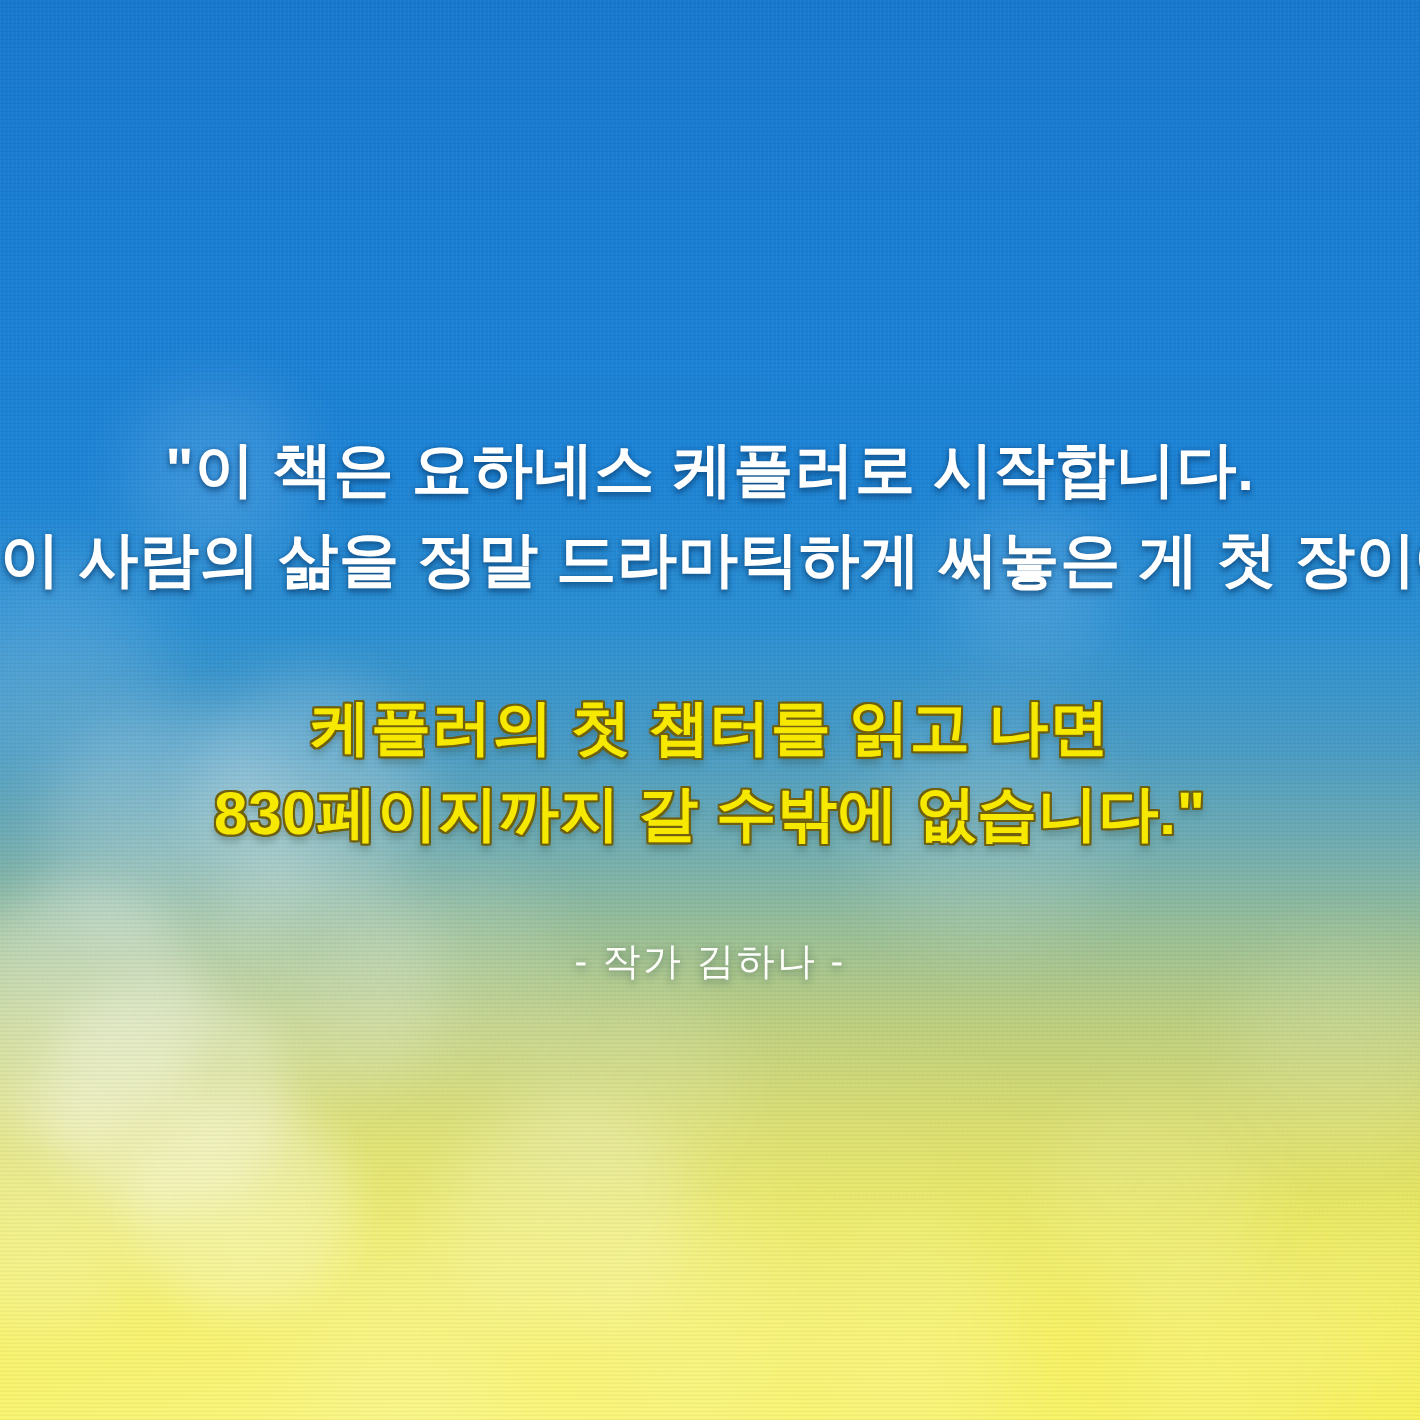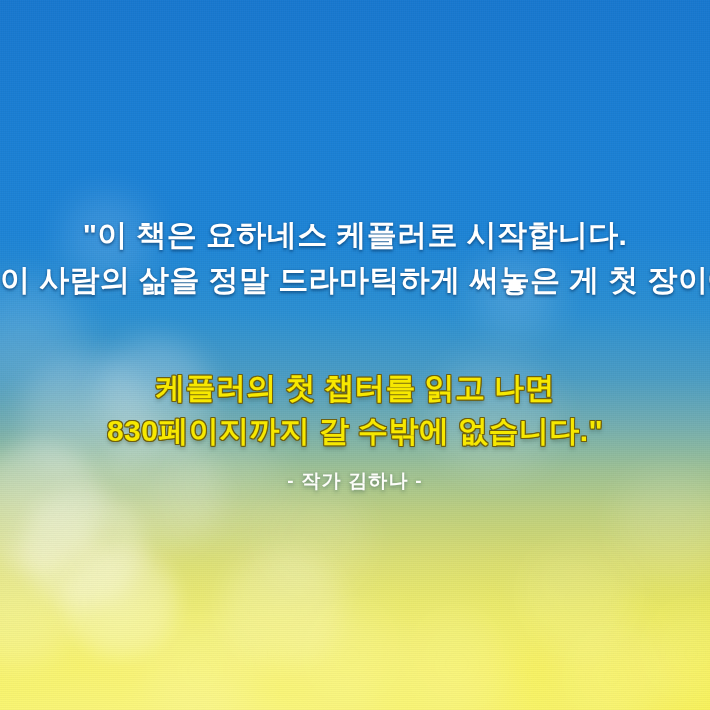--- a/index.html
+++ b/index.html
@@ -112,36 +112,35 @@
     text-shadow:
       -1px 0 0 #6e6010,
        1px 0 0 #6e6010,
        0 -1px 0 #6e6010,
        0  1px 0 #6e6010,
       -1px -1px 0 #6e6010,
        1px -1px 0 #6e6010,
       -1px  1px 0 #6e6010,
        1px  1px 0 #6e6010,
        0 3px 4px rgba(40,60,40,0.40);
-    margin-top: 24px;
   }
   #line1 { top: 215px; font-size: 30px; }
   #line2 { top: 260px; font-size: 30px; }
   #line3 { top: 344px; font-size: 30px; }
   #line4 { top: 387px; font-size: 30px; }
 
   #attribution {
     position: absolute;
     top: 468px;
     left: 0;
     right: 0;
     text-align: center;
     white-space: nowrap;
     font-size: 19px;
-    font-weight: bold;
+    font-weight: normal;
     color: #fdfdfa;
     letter-spacing: 1.2px;
     text-shadow:
       0 2px 4px rgba(60,90,80,0.45),
       0 0 3px rgba(90,120,100,0.35);
   }
 </style>
 </head>
 <body>
 

